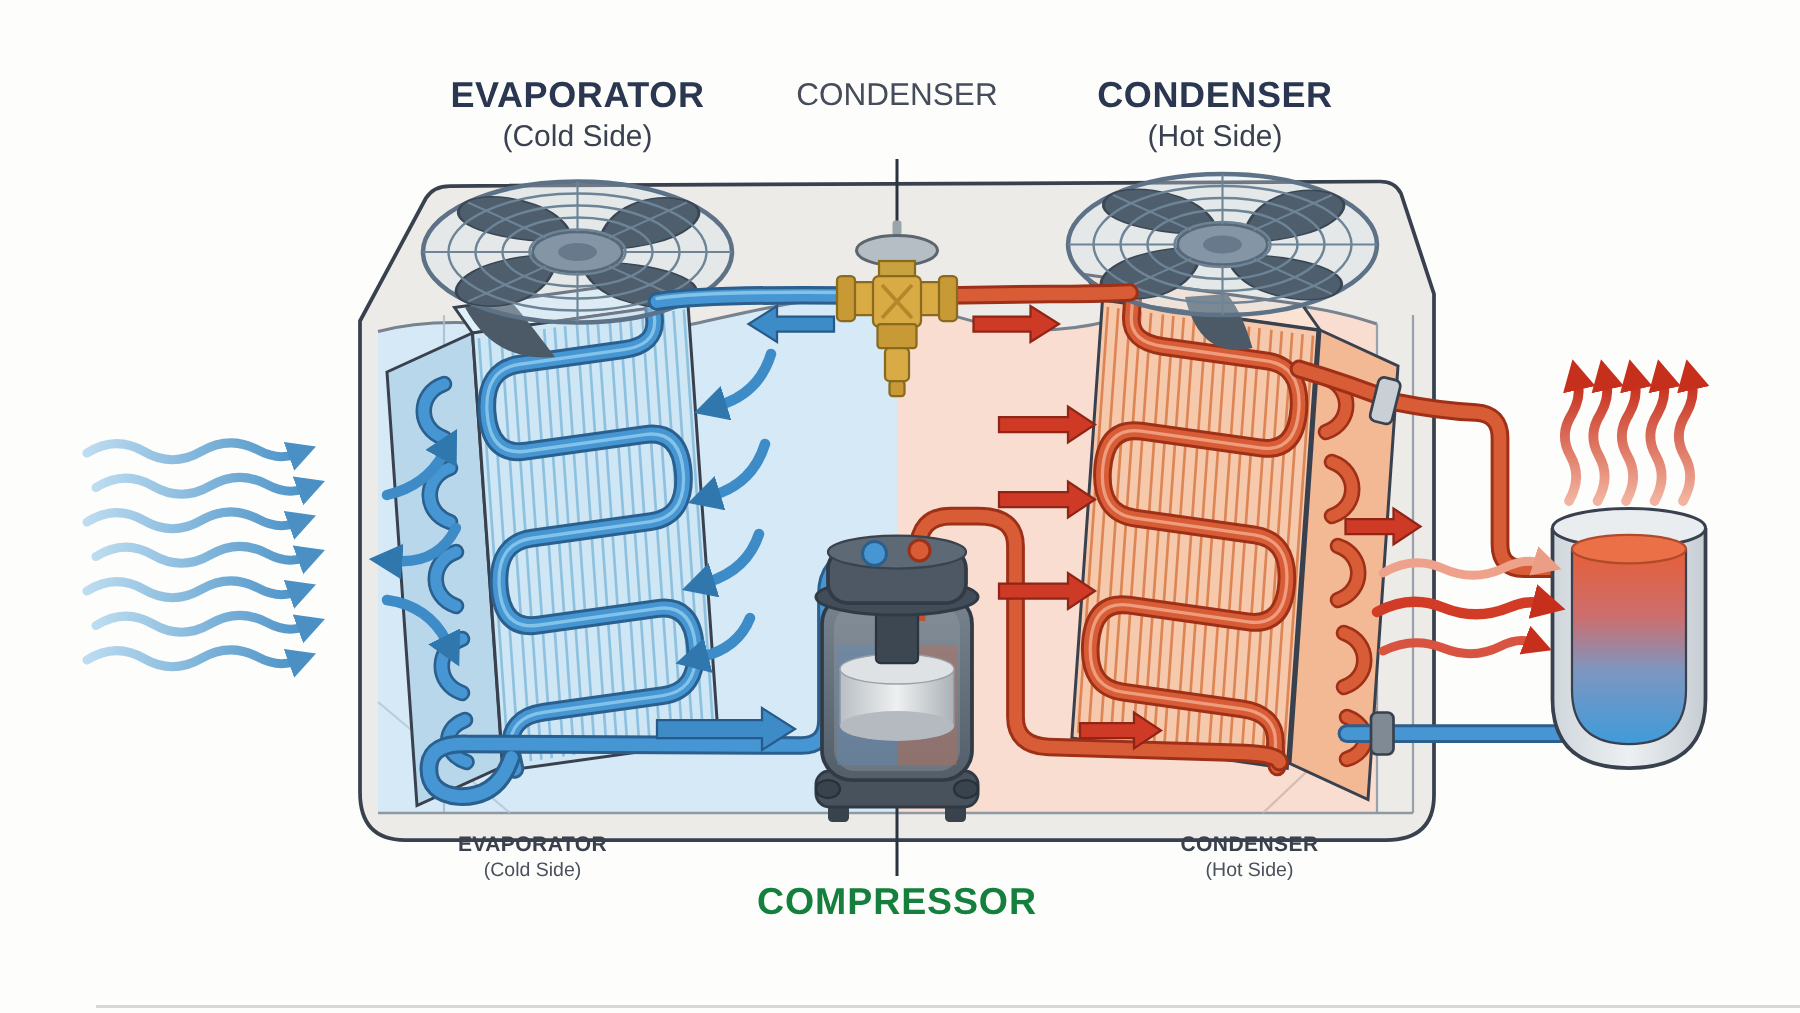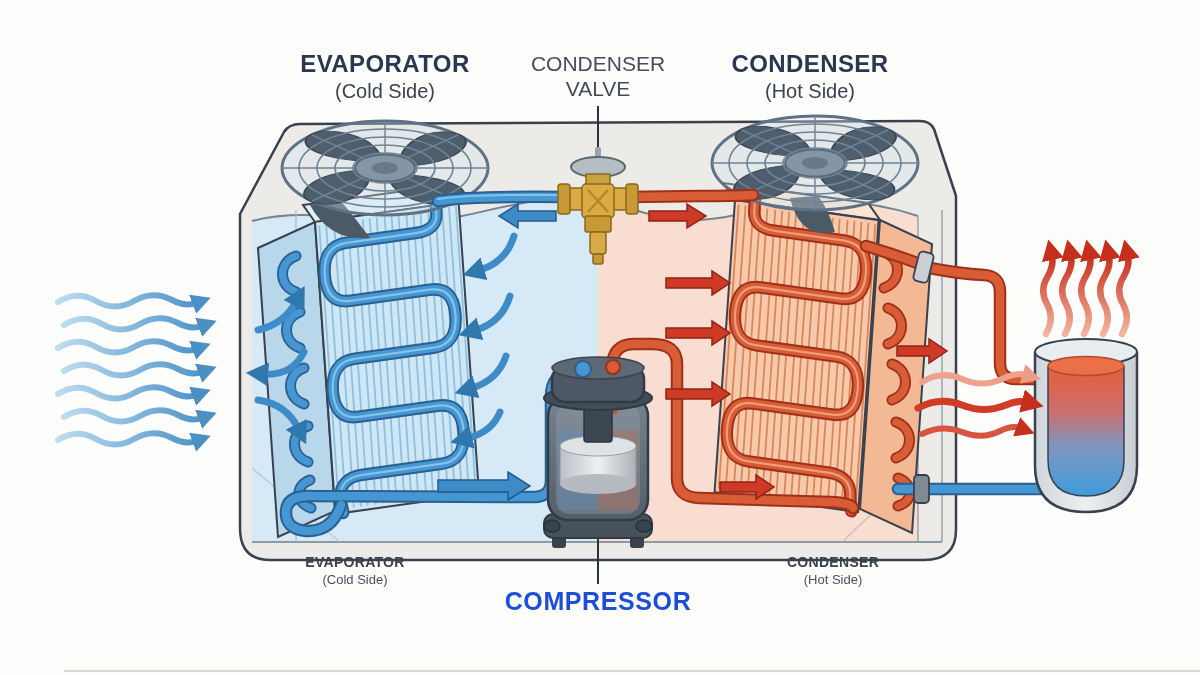--- a/index.html
+++ b/index.html
@@ -3,21 +3,21 @@
 <meta charset="utf-8">
 <style>
   html,body{margin:0;padding:0;background:#fdfdfb;}
   .stage{position:relative;width:1200px;height:675px;background:#fdfdfb;overflow:hidden;
          font-family:"Liberation Sans",sans-serif;}
   .stage svg{position:absolute;left:0;top:0;}
   .lbl{position:absolute;text-align:center;line-height:1.18;}
   .lbl .t{font-weight:bold;font-size:24px;color:#2b3750;letter-spacing:.4px;}
   .lbl .s{font-size:20px;color:#3a4150;margin-top:2px;text-align:center;}
   .lbl-exp div{font-size:21px;color:#464d5a;}
-  .lbl-comp{font-weight:bold;font-size:25px;color:#1d4ed8;letter-spacing:.6px;}
+  .lbl-comp{font-weight:bold;font-size:25px;color:#15803d;letter-spacing:.6px;}
   .lbl-sm .t{font-weight:bold;font-size:14px;color:#3a414c;letter-spacing:.3px;}
   .lbl-sm .s{font-size:13px;color:#4a515c;margin-top:1px;}
   .baseline{position:absolute;left:64px;right:0;bottom:3px;height:2px;background:#dbd8d3;}
 </style>
 </head>
 <body>
 
 <div class="stage">
 
 <svg width="1200" height="675" viewBox="0 0 1200 675" xmlns="http://www.w3.org/2000/svg" xmlns:xlink="http://www.w3.org/1999/xlink">
@@ -258,21 +258,20 @@
     </g>
   </g>
 </svg>
 
   <div class="lbl" style="left:255px;top:50px;width:260px;">
     <div class="t">EVAPORATOR</div>
     <div class="s">(Cold Side)</div>
   </div>
   <div class="lbl lbl-exp" style="left:498px;top:52px;width:200px;">
     <div>CONDENSER</div>
-    <div>VALVE</div>
   </div>
   <div class="lbl" style="left:680px;top:50px;width:260px;">
     <div class="t">CONDENSER</div>
     <div class="s">(Hot Side)</div>
   </div>
   <div class="lbl lbl-comp" style="left:478px;top:587px;width:240px;">COMPRESSOR</div>
   <div class="lbl lbl-sm" style="left:255px;top:554px;width:200px;">
     <div class="t">EVAPORATOR</div>
     <div class="s">(Cold Side)</div>
   </div>

